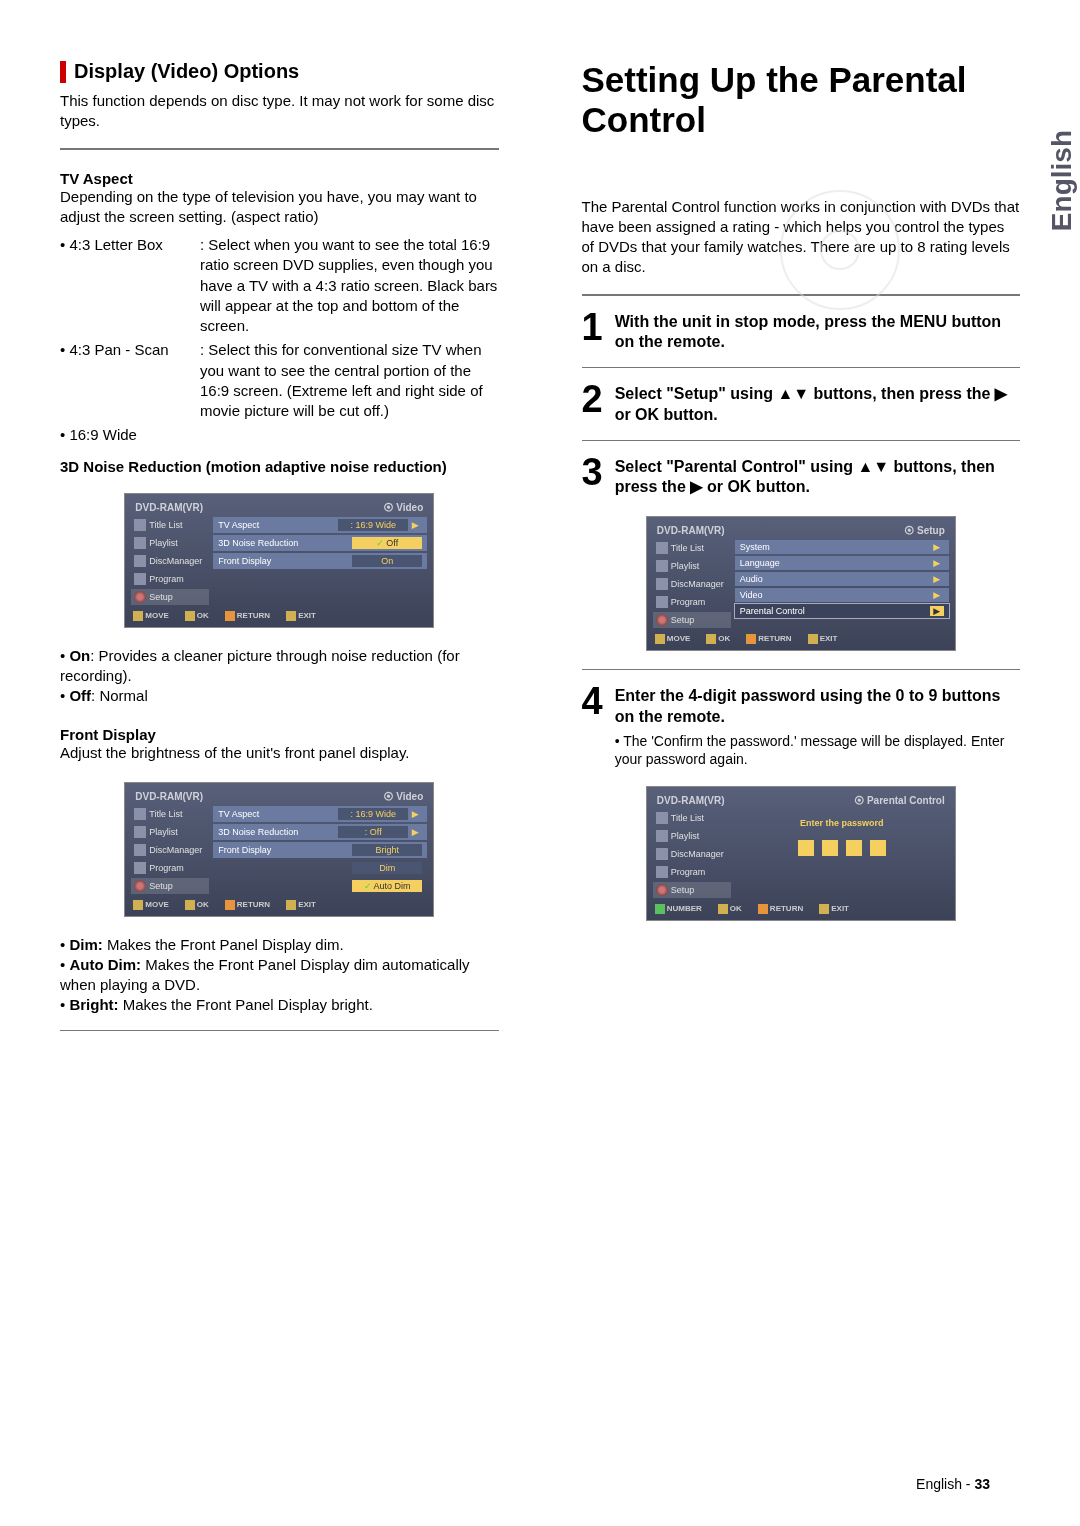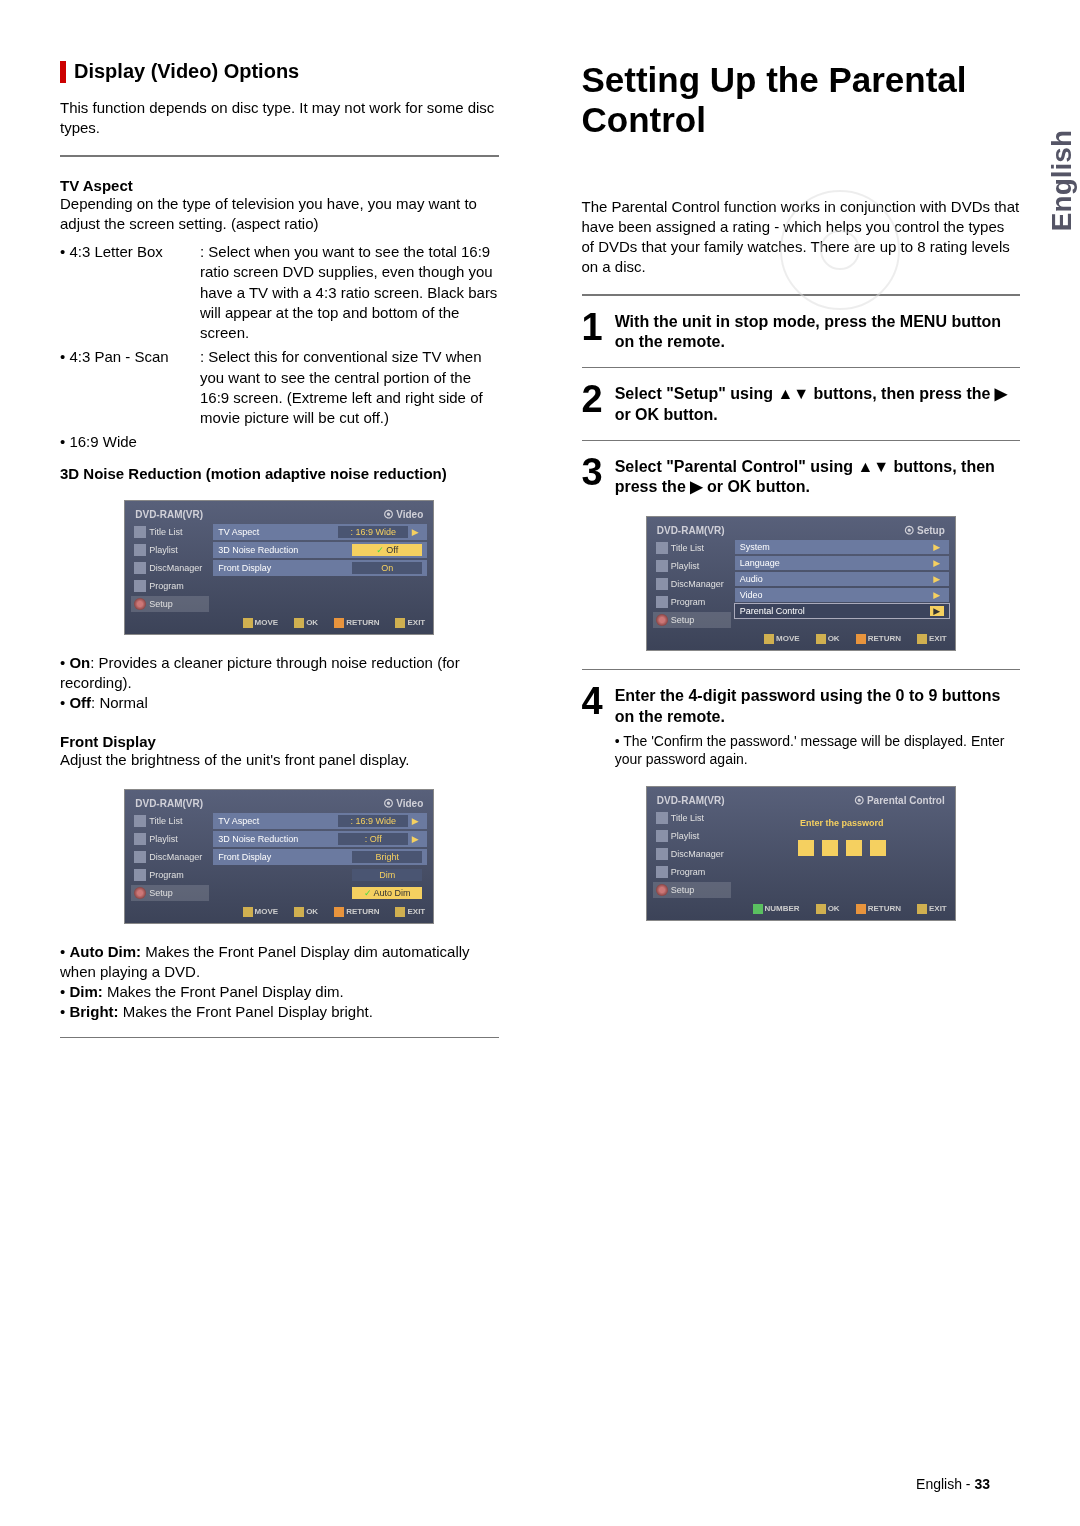--- a/index.html
+++ b/index.html
@@ -15,21 +15,21 @@
     .page-content {
       display: flex;
       gap: 40px;
     }
     .left-col, .right-col { flex: 1; }
     
     
     .section-header {
       display: flex;
       align-items: flex-end;
-      margin-bottom: 15px;
+      margin-bottom: 8px;
     }
     .red-bar {
       width: 6px;
       height: 22px;
       background: #c00;
       margin-right: 8px;
     }
     .section-title {
       font-size: 20px;
       font-weight: bold;
@@ -157,21 +157,20 @@
       content: "✓ ";
       color: #4d4;
     }
     .osd-footer {
       display: flex;
       gap: 16px;
       padding: 6px 2px 0;
       font-size: 8px;
       font-weight: bold;
       color: #ccc;
-      justify-content: flex-end;
     }
     .osd-key {
       display: inline-block;
       width: 10px; height: 10px;
       background: #d0b050;
       margin-right: 2px;
       vertical-align: middle;
     }
     .osd-key.orange { background: #e8943d; }
     .osd-key.green { background: #5ac060; }
@@ -409,22 +408,22 @@
         </div>
       </div>
       <div class="osd-footer">
         <span><span class="osd-key"></span><span>MOVE</span></span>
         <span><span class="osd-key"></span><span>OK</span></span>
         <span><span class="osd-key orange"></span><span>RETURN</span></span>
         <span><span class="osd-key"></span><span>EXIT</span></span>
       </div>
     </div>
 
+    <div class="body-text">• <b>Dim:</b><span> Makes the Front Panel Display dim.</span></div>
     <div class="body-text">• <b>Auto Dim:</b><span> Makes the Front Panel Display dim automatically when playing a DVD.</span></div>
-    <div class="body-text">• <b>Dim:</b><span> Makes the Front Panel Display dim.</span></div>
     <div class="body-text">• <b>Bright:</b><span> Makes the Front Panel Display bright.</span></div>
     <div class="divider-thin"></div>
   </div>
 
   <div class="right-col" style="position:relative;margin-left:43px;">
     <div class="disc-bg"></div>
     <div class="main-title">Setting Up the Parental Control</div>
 
     <div class="intro-text" style="margin-top:56px">The Parental Control function works in conjunction with DVDs that have been assigned a rating - which helps you control the types of DVDs that your family watches. There are up to 8 rating levels on a disc.</div>
     <div class="divider"></div>

